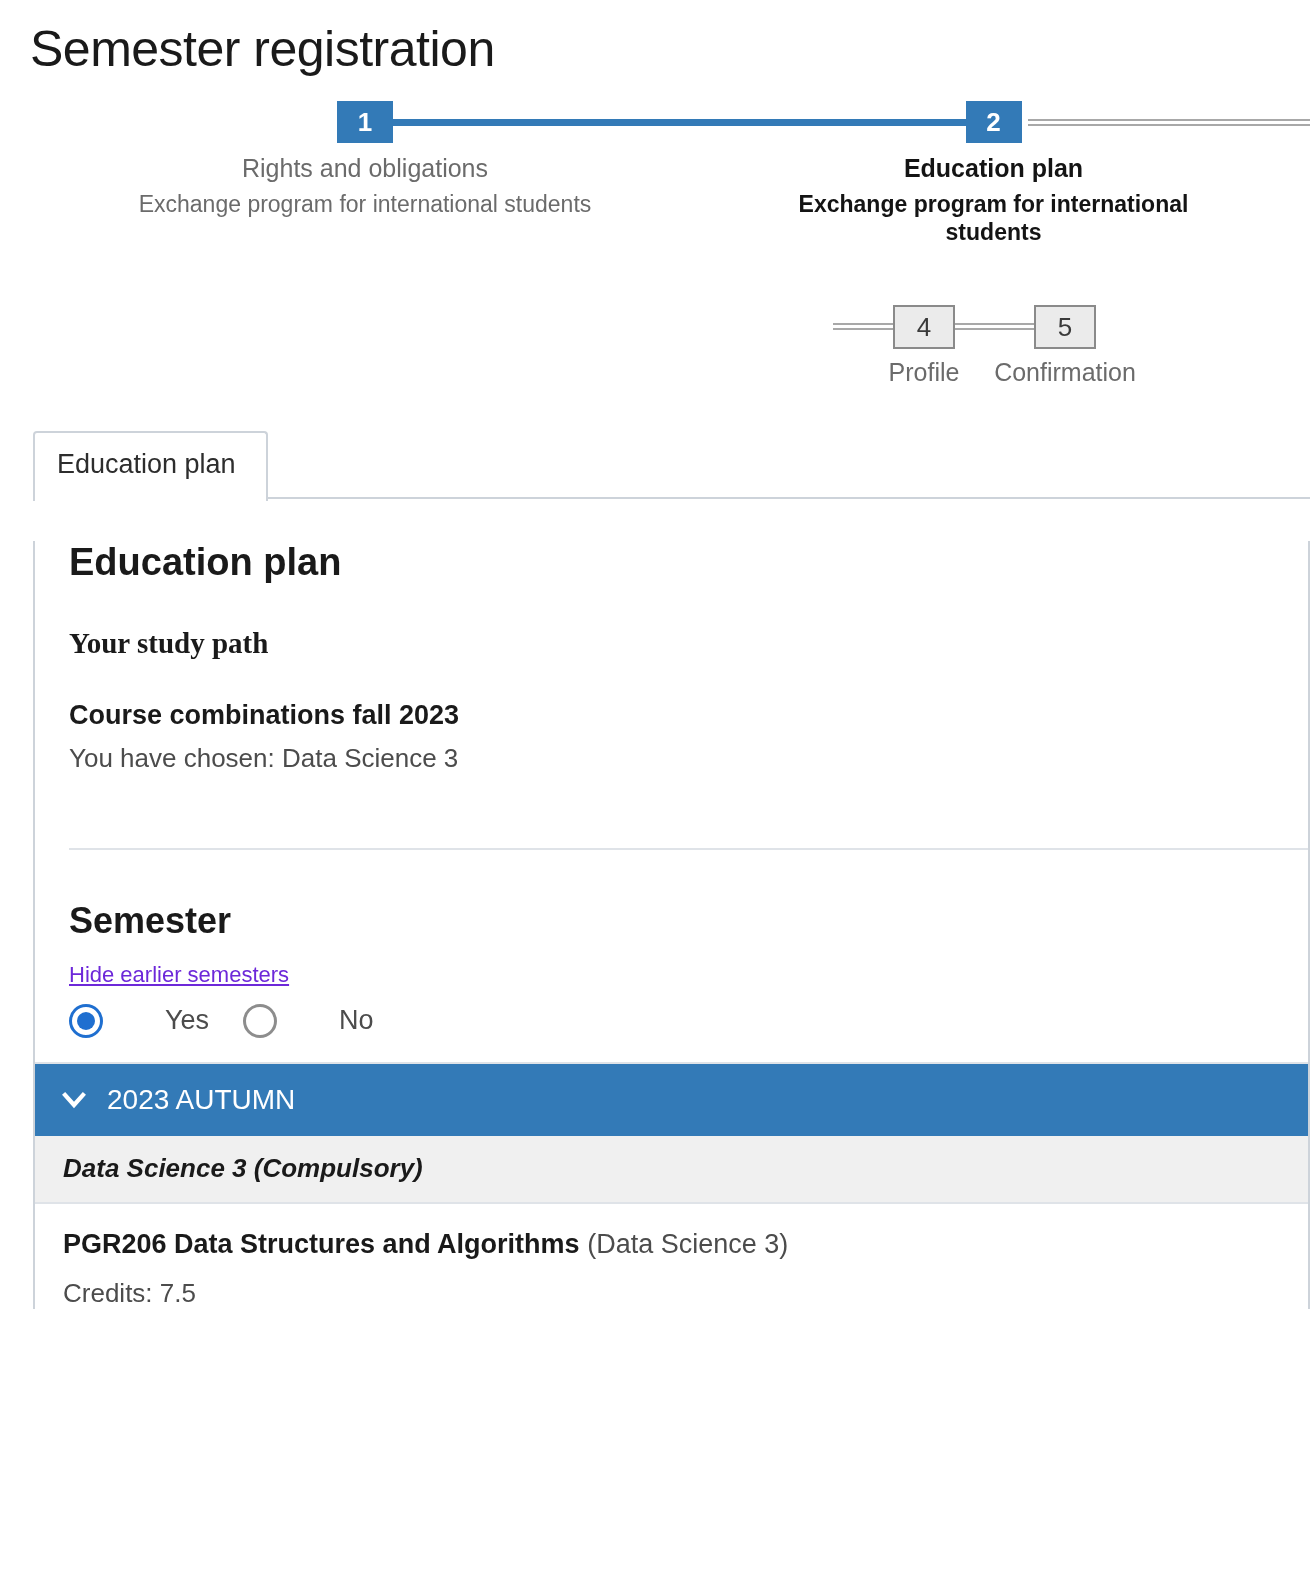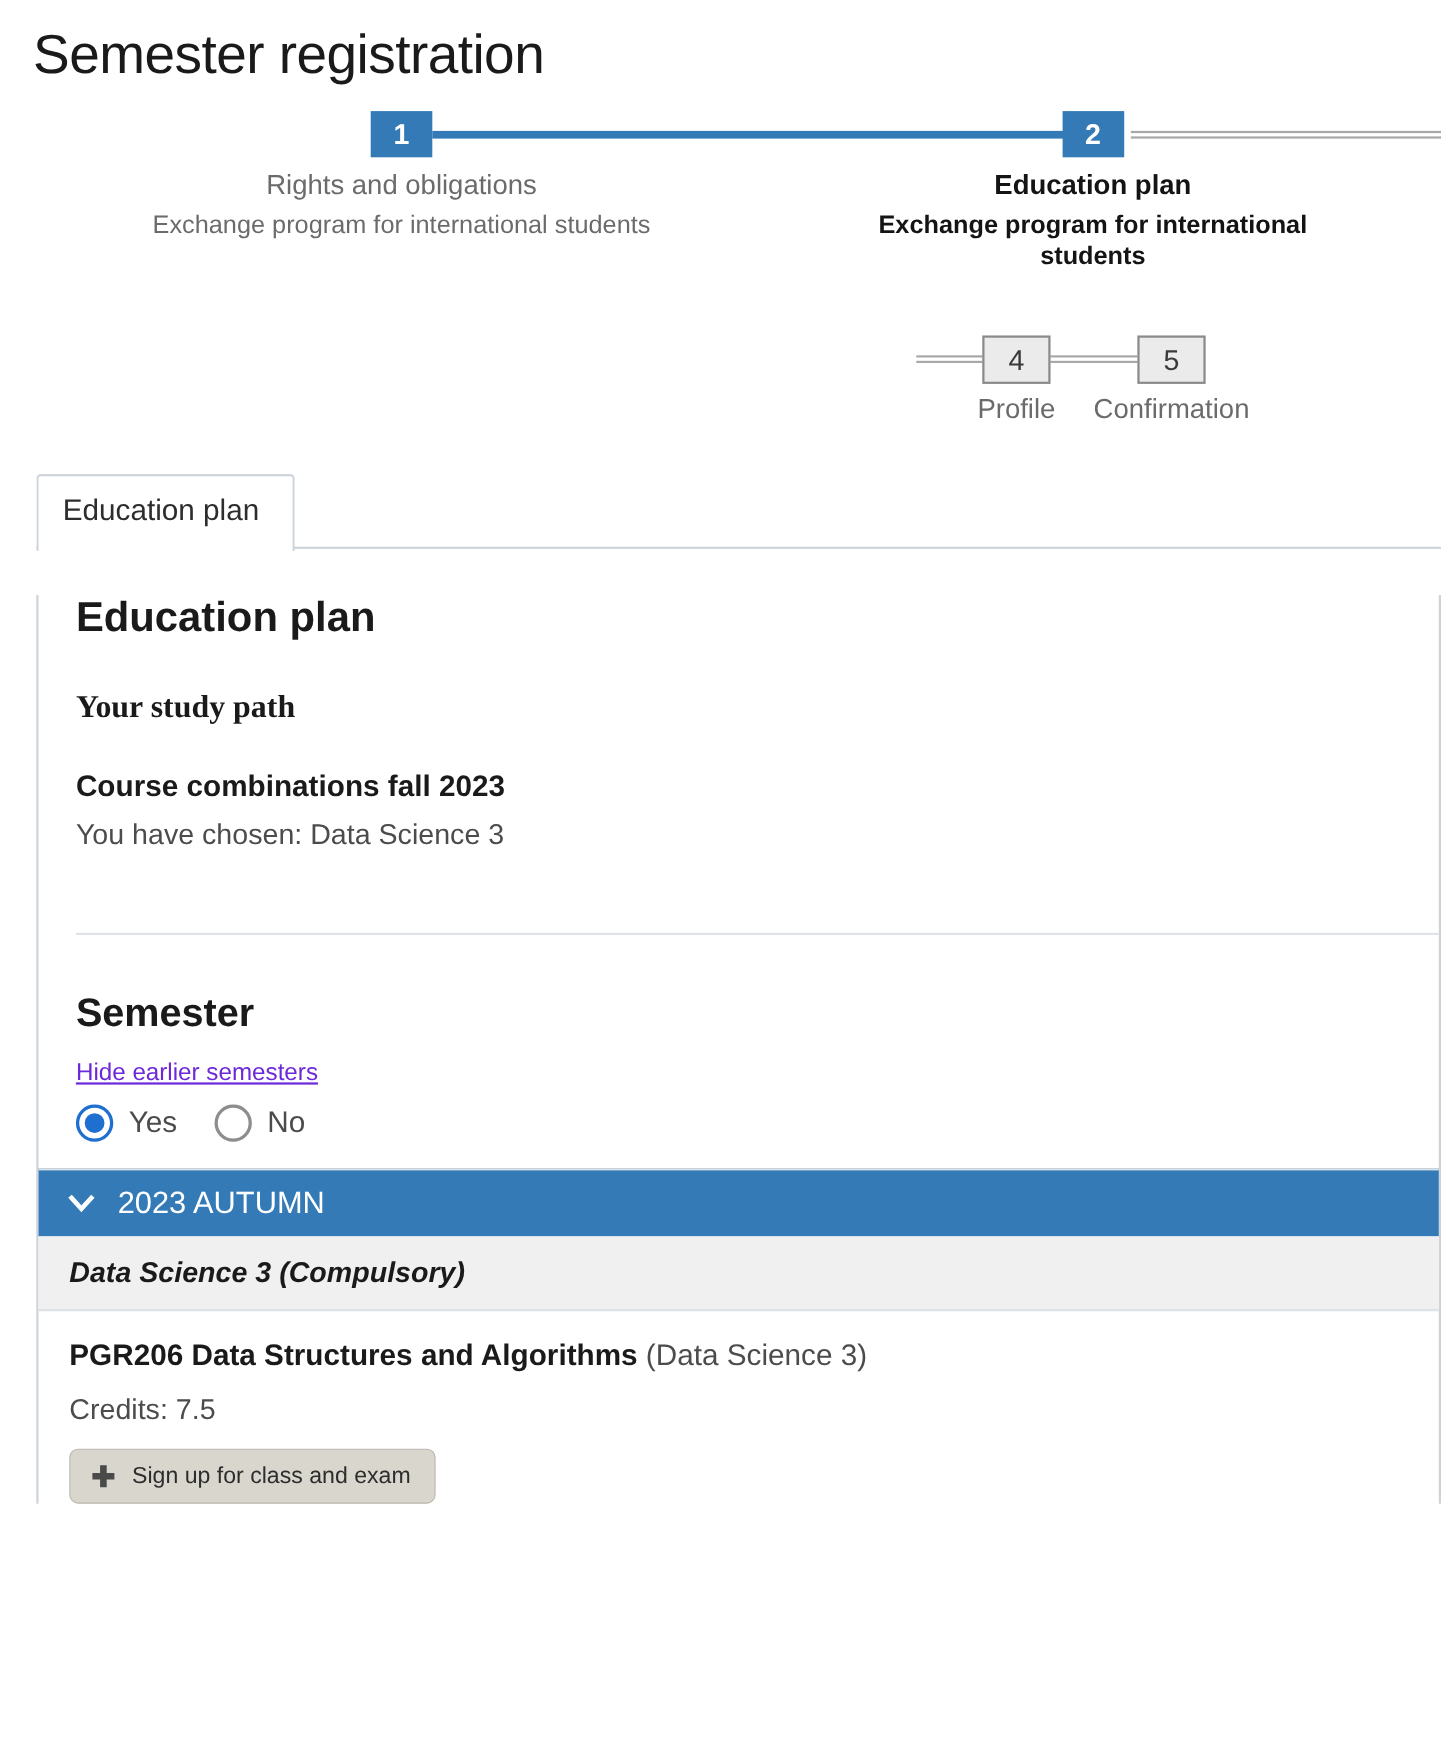--- a/index.html
+++ b/index.html
@@ -196,20 +196,21 @@
   .radio-row {
     display: flex;
     align-items: center;
     margin-top: 16px;
     gap: 0;
   }
   .radio-opt {
     display: flex;
     align-items: center;
     margin-right: 34px;
+    gap: 48px;
   }
   .radio-dot {
     width: 34px;
     height: 34px;
     border-radius: 50%;
     border: 3px solid #8d8d8d;
     background: #ffffff;
     display: inline-block;
     position: relative;
     flex: none;
@@ -230,21 +231,21 @@
     color: #4c4c4c;
     margin-left: 14px;
   }
 
   
   .sem-wrap { margin-top: 24px; }
   .sem-header {
     background: #337ab7;
     color: #ffffff;
     font-size: 28px;
-    height: 62px;
+    height: 74px;
     display: flex;
     align-items: center;
     padding-left: 26px;
     border-top: 2px solid #dfe3e8;
   }
   .chevron {
     display: inline-block;
     width: 26px;
     height: 26px;
     margin-right: 20px;
@@ -384,23 +385,15 @@
 
     <div class="group-header">Data Science 3 (Compulsory)</div>
 
     <div class="course">
       <div class="course-title">
         <b>PGR206 Data Structures and Algorithms</b>
         <span>(Data Science 3)</span>
       </div>
       <div class="course-credits">Credits: 7.5</div>
 
-      <button class="signup-btn">
-        <span class="plus-icon">
-          <svg class="plus-icon" width="24" height="24" viewBox="0 0 24 24" aria-hidden="true">
-            <path d="M9 2 H15 V9 H22 V15 H15 V22 H9 V15 H2 V9 H9 Z" fill="#4a4a4a"></path>
-          </svg>
-        </span>
-        <span>Sign up for class and exam</span>
-      </button>
     </div>
   </div>
 </div>
 
 </body></html>

